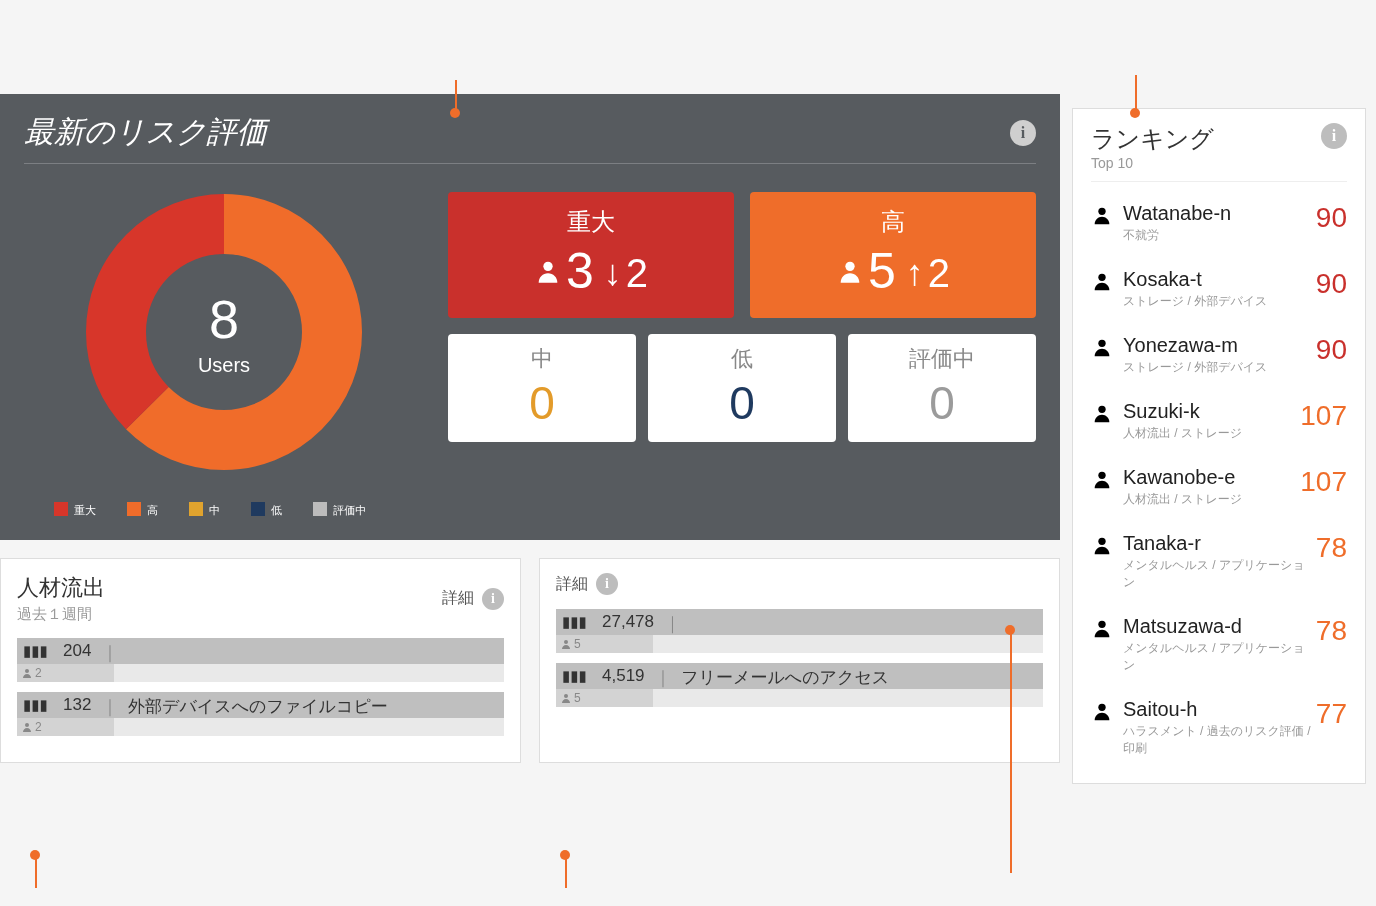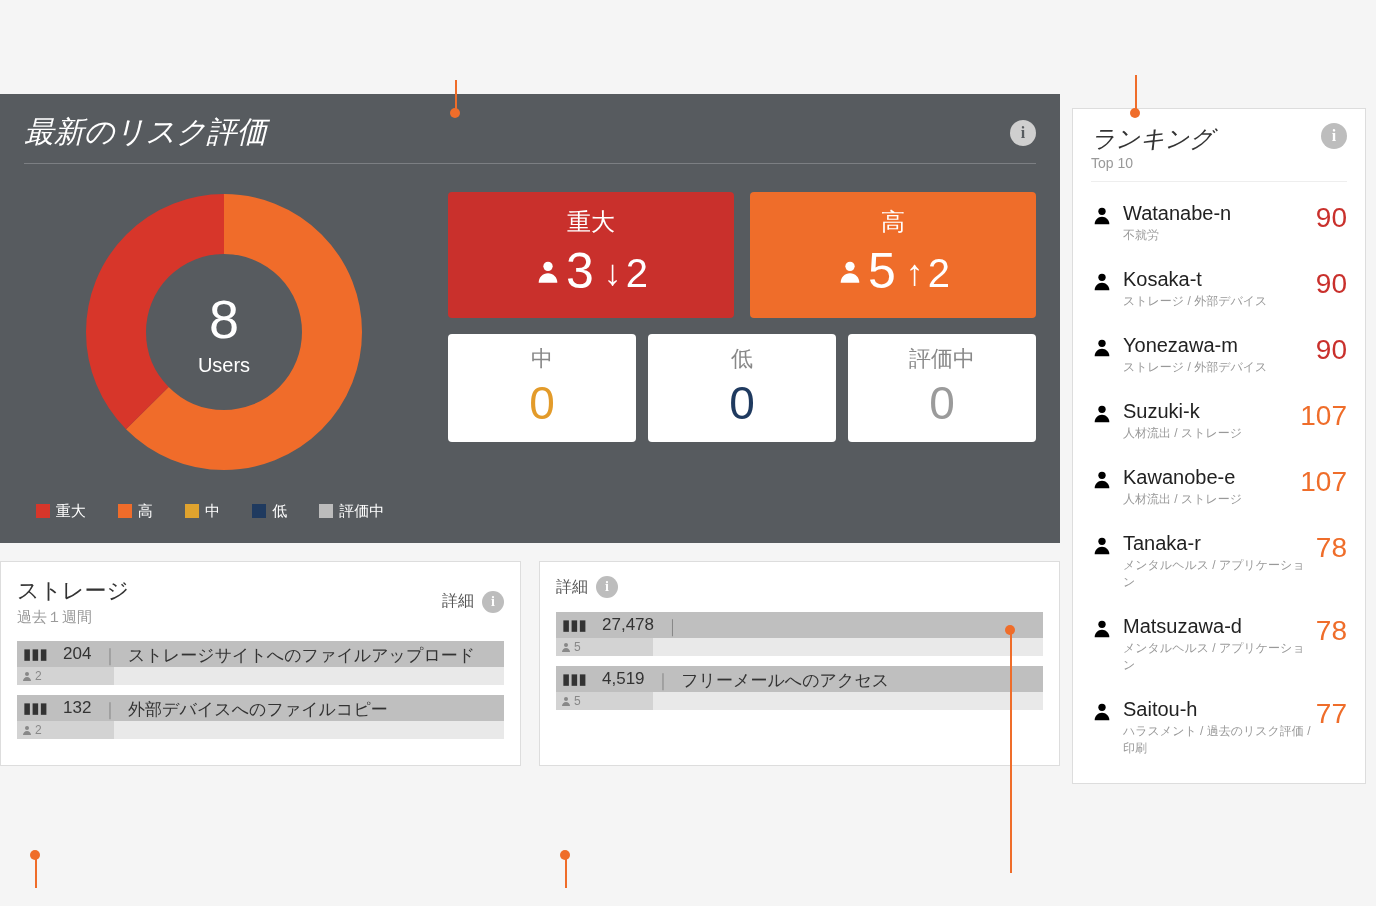--- a/index.html
+++ b/index.html
@@ -82,21 +82,21 @@
     position: absolute;
     top: 50%; left: 50%;
     transform: translate(-50%,-50%);
     text-align: center;
     color: #fff;
   }
   .donut-center .num { font-size: 54px; font-weight: 300; }
   .donut-center .lbl { font-size: 20px; margin-top: 4px; }
   .legend {
     margin-top: 20px;
-    font-size: 15px;
+    font-size: 11px;
     color: #fff;
   }
   .legend span { margin-right: 14px; }
   .swatch {
     display: inline-block;
     width: 14px; height: 14px;
     margin-right: 6px;
     vertical-align: -2px;
   }
   .sw-critical { background: #d7362a; }
@@ -248,21 +248,21 @@
     border: 1px solid #ddd;
     padding: 14px 18px;
   }
   .ranking-header {
     display: flex;
     align-items: flex-start;
     border-bottom: 1px solid #eee;
     padding-bottom: 10px;
   }
   .rh-titles { flex: 1; }
-  .rh-title { font-size: 24px; color: #333; font-style: italic; }
+  .rh-title { font-size: 24px; color: #333; }
   .rh-sub { font-size: 14px; color: #999; }
   .rank-list { margin-top: 8px; }
   .rank-item {
     display: flex;
     align-items: flex-start;
     padding: 12px 0;
   }
   .rank-avatar {
     width: 22px; height: 22px;
     margin-right: 10px;
@@ -383,42 +383,41 @@
             </div>
           </div>
         </div>
       </div>
     </div>
 
     <div class="bottom-row">
       <div class="panel-card">
         <div class="panel-card-header">
           <div class="pch-titles">
-            <div class="pch-title">ストレージ</div>
+            <div class="pch-title">人材流出</div>
             <div class="pch-sub">過去１週間</div>
           </div>
           <span class="pch-detail">詳細</span>
           <span class="pch-info"><span class="info-icon">i</span></span>
         </div>
         <div class="bar-list" id="urgent-list">
             <div class="bar-row">
       <div class="bar-row-top"></div>
       <div class="bar-row-bottom"></div>
       <span class="bar-icon">▮▮▮</span>
       <span class="bar-icon2">
         <svg width="12" height="12" viewBox="0 0 24 24" fill="#888">
                   <circle cx="12" cy="8" r="4"></circle>
                   <path d="M4 22c0-4.4 3.6-8 8-8s8 3.6 8 8z"></path>
                 </svg>
         <span>2</span>
       </span>
       <span class="bar-text">
         <span>204</span>
         <span class="sep">｜</span>
-        <span>ストレージサイトへのファイルアップロード</span>
       </span>
             </div>
             <div class="bar-row">
       <div class="bar-row-top"></div>
       <div class="bar-row-bottom"></div>
       <span class="bar-icon">▮▮▮</span>
       <span class="bar-icon2">
         <svg width="12" height="12" viewBox="0 0 24 24" fill="#888">
                   <circle cx="12" cy="8" r="4"></circle>
                   <path d="M4 22c0-4.4 3.6-8 8-8s8 3.6 8 8z"></path>

